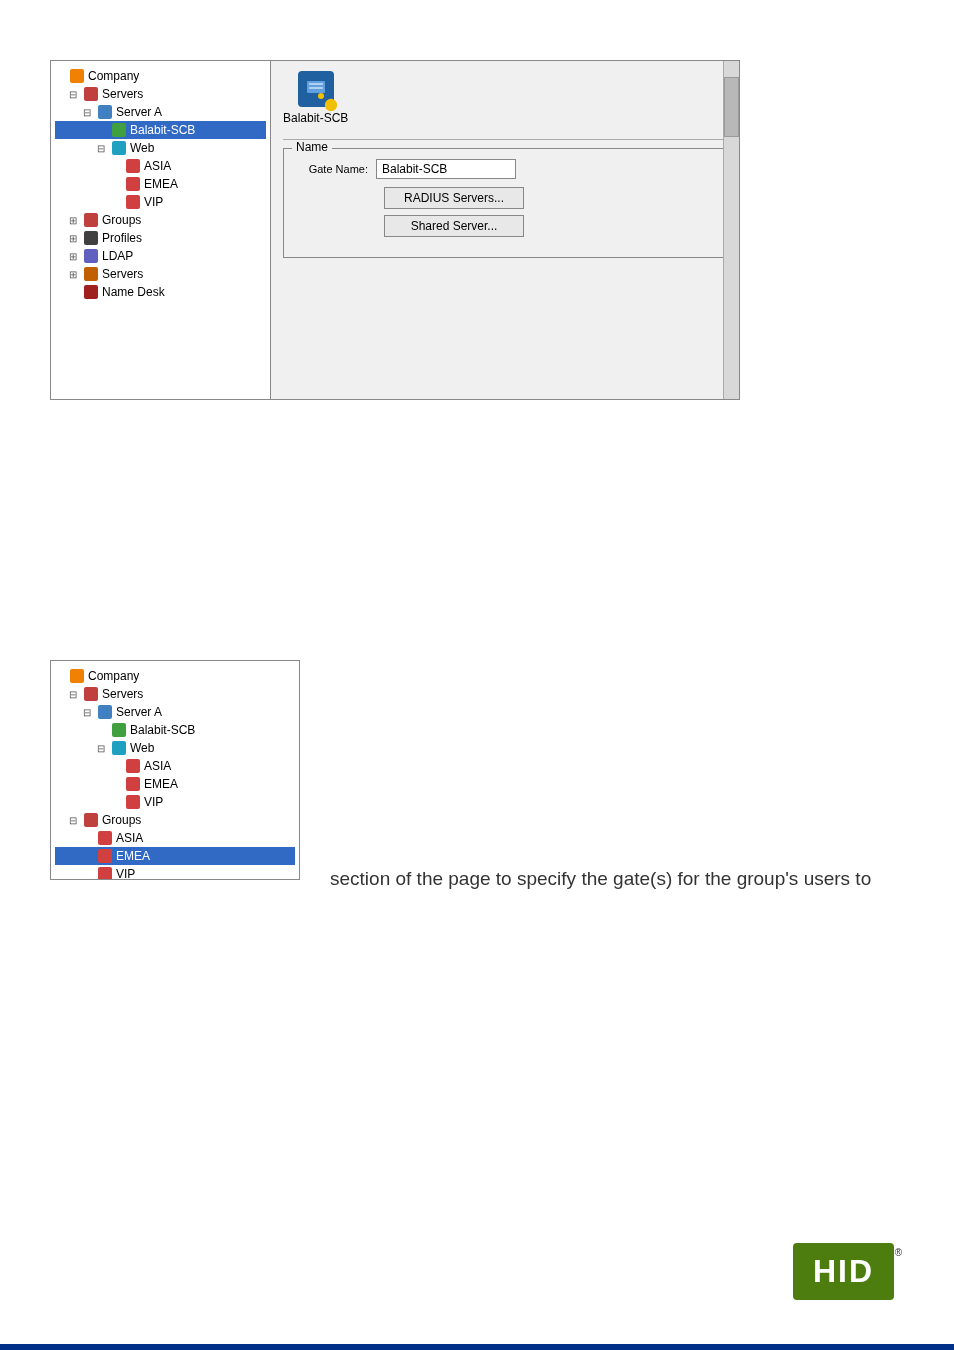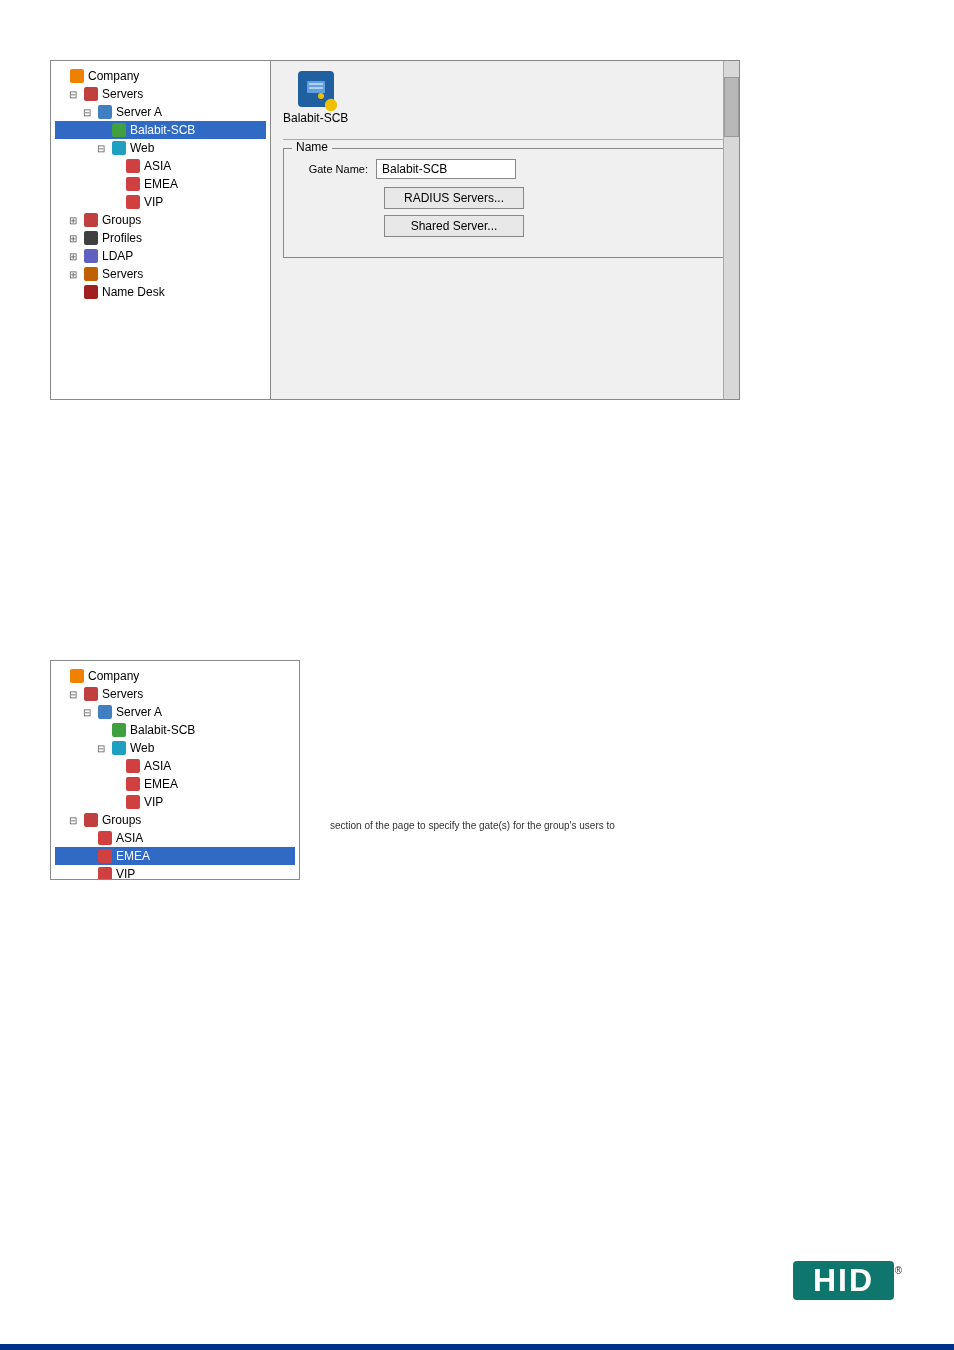--- a/index.html
+++ b/index.html
@@ -203,39 +203,39 @@
       border: 1px solid #888;
       background: #ffffff;
       padding: 6px 4px;
       font-size: 12px;
       overflow: hidden;
     }
 
     
     .description-text {
       position: absolute;
-      top: 820px;
+      top: 868px;
       left: 330px;
-      font-size: 10px;
+      font-size: 19px;
       color: #333;
     }
 
     
     .hid-logo-wrap {
       position: absolute;
       bottom: 50px;
       right: 60px;
     }
     .hid-logo {
-      background: #0f766e;
+      background: #4d7c0f;
       color: #fff;
       font-size: 32px;
       font-weight: 900;
       font-family: Arial Black, Arial, sans-serif;
-      padding: 1px 20px;
+      padding: 10px 20px;
       border-radius: 4px;
       letter-spacing: 2px;
     }
     .hid-registered {
       font-size: 10px;
       position: absolute;
       top: 4px;
       right: -8px;
       color: #333;
     }

